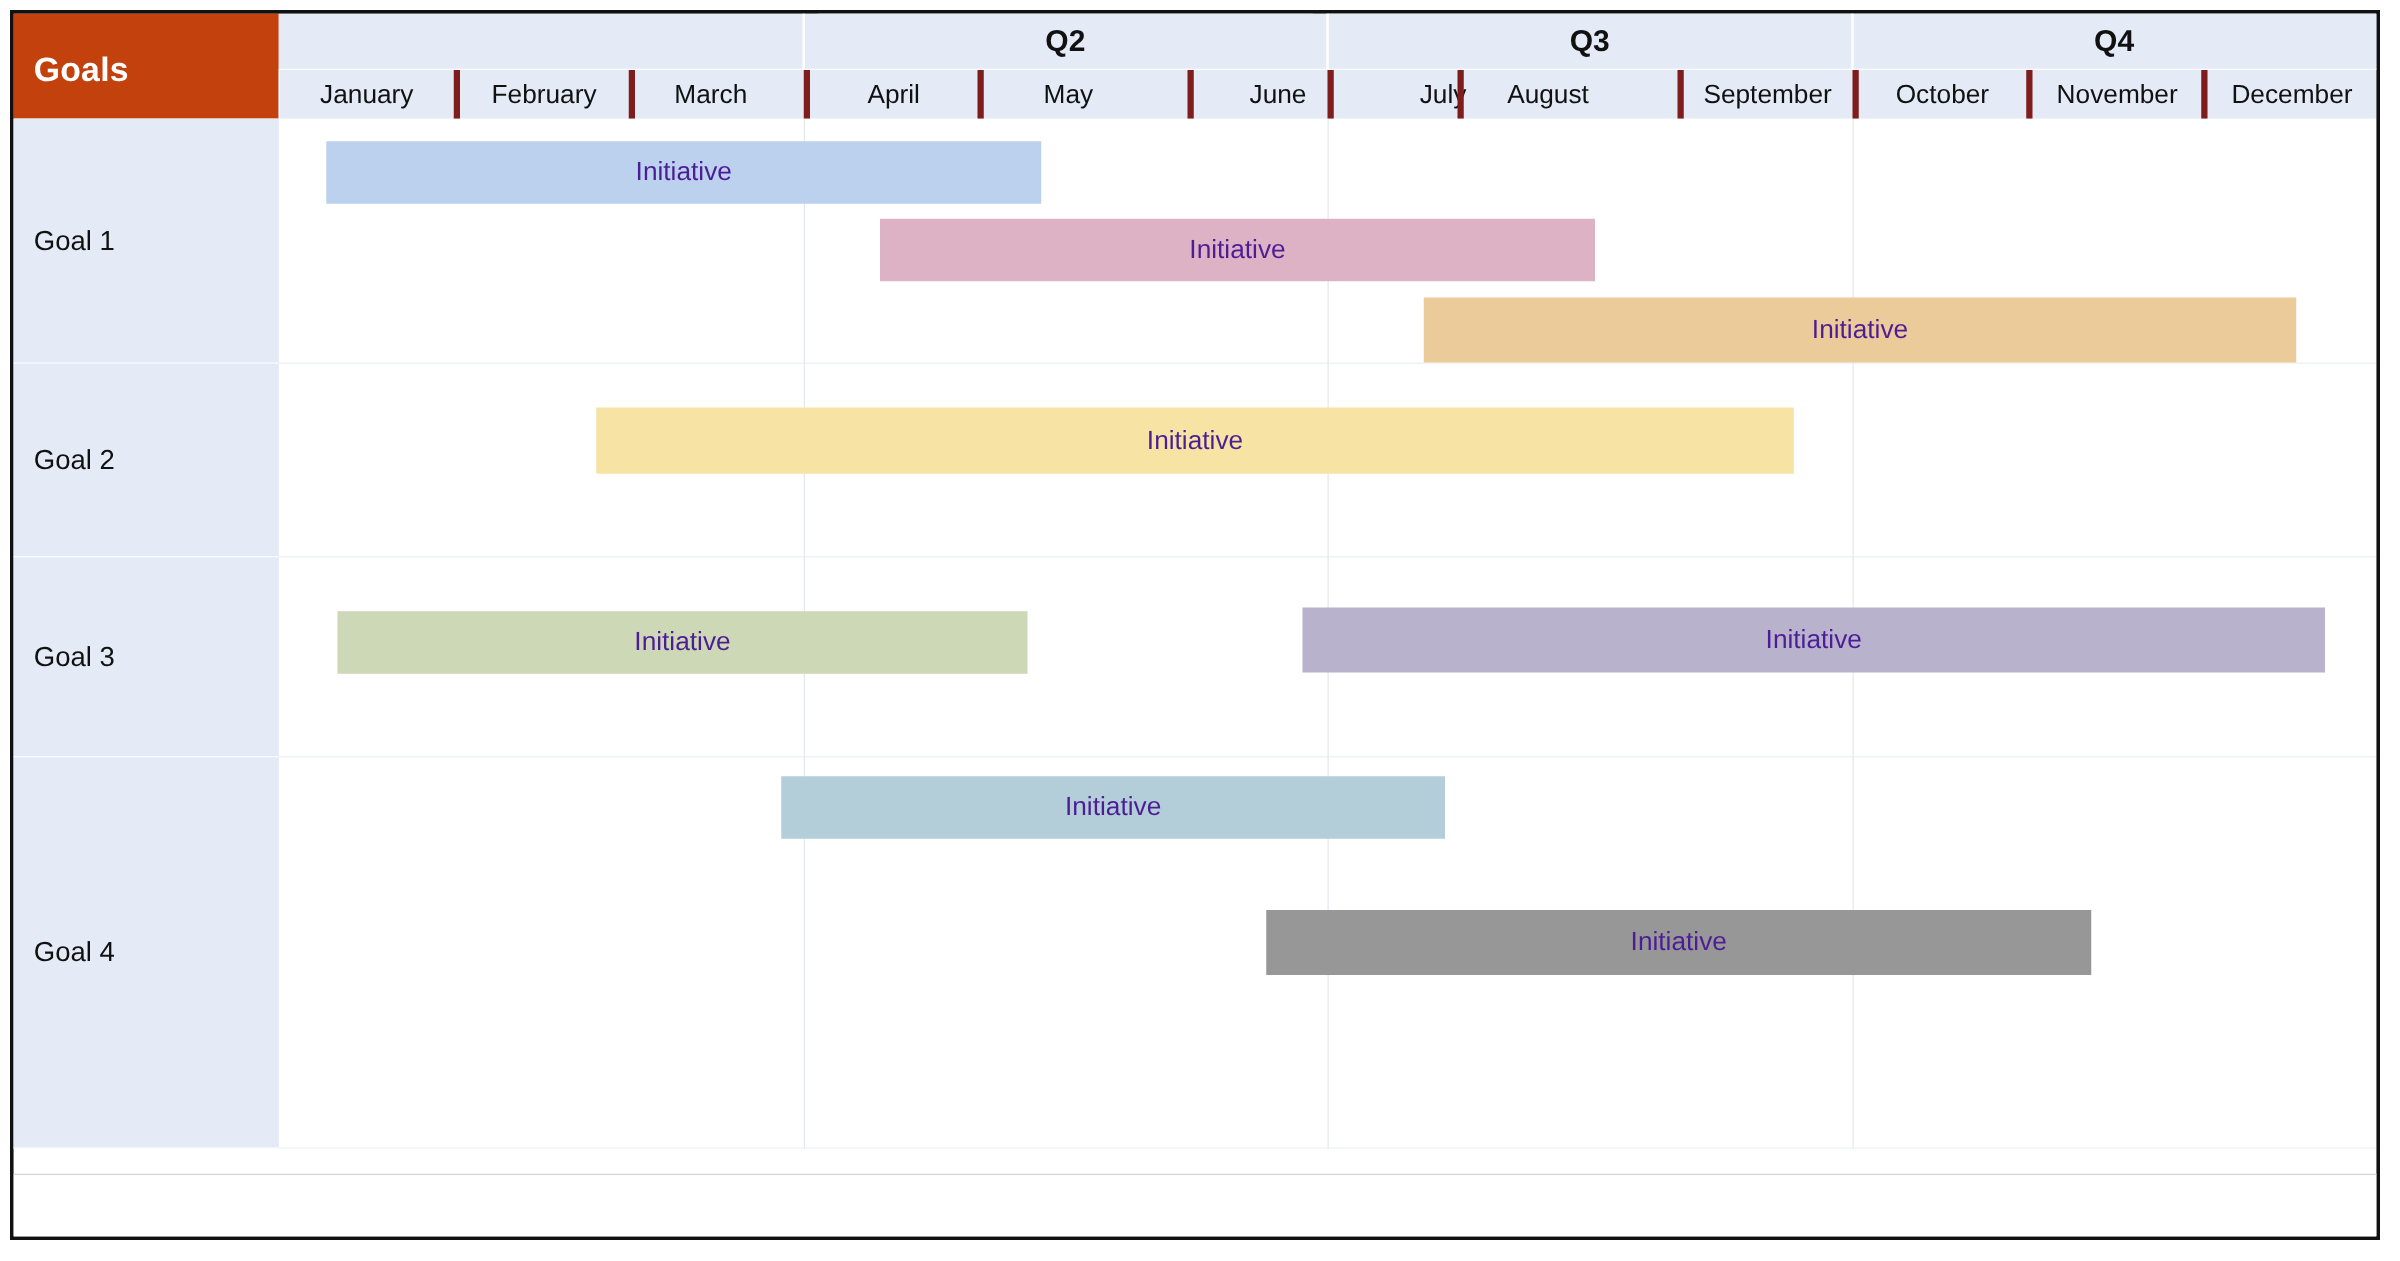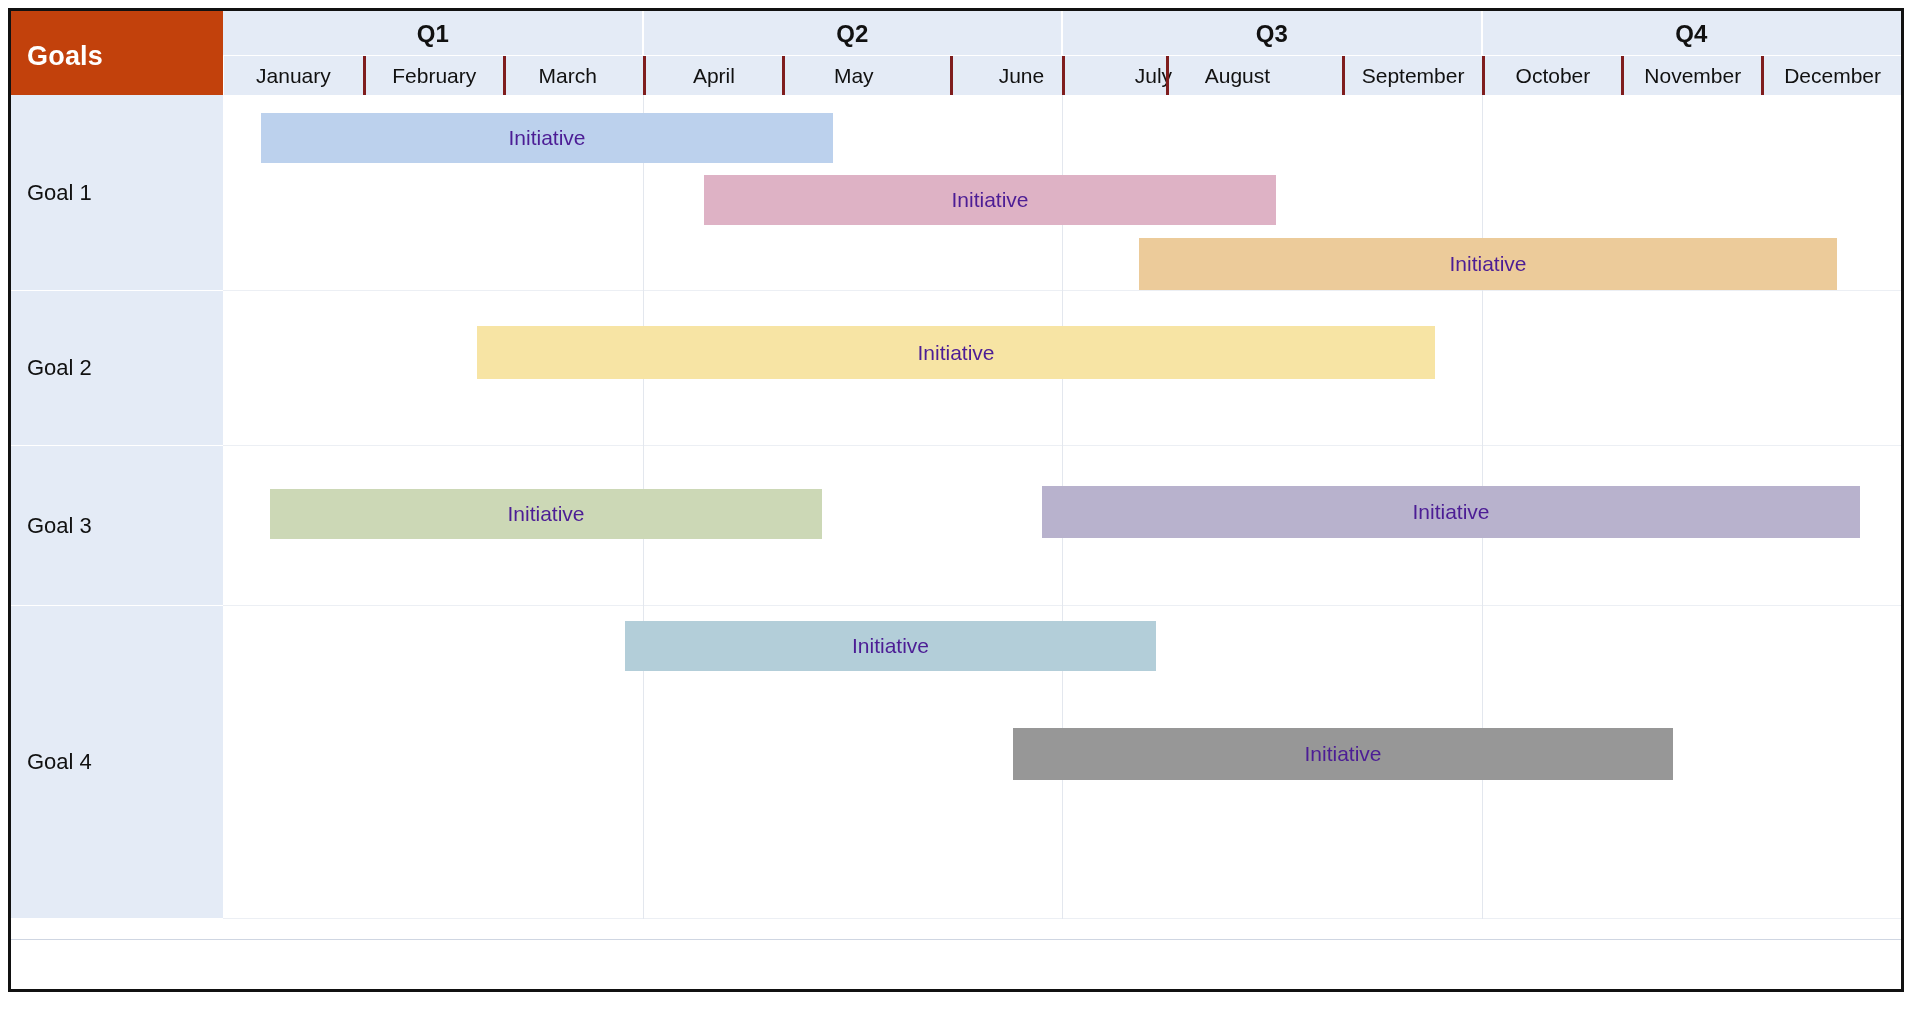--- a/index.html
+++ b/index.html
@@ -49,21 +49,21 @@
   }
   .hdr-months{
     position:absolute;left:212px;top:45px;right:0;height:39px;
     background:#e4ebf6;
   }
   .m-cell{
     position:absolute;top:0;height:39px;
     display:flex;align-items:center;justify-content:center;
     font-size:21px;color:#111111;
     box-sizing:border-box;
-    border-left:3px solid #7f1d1d;
+    border-left:5px solid #7f1d1d;
   }
   .m-cell.first{border-left:1px solid #ffffff;}
   .hdr-rule{
     position:absolute;left:212px;top:44px;right:0;height:1px;background:#ffffff;
   }
   
   .body-area{
     position:absolute;left:0;top:84px;right:0;bottom:0;
     background:#ffffff;
   }
@@ -109,23 +109,20 @@
 <body>
 
 <div id="roadmap">
   <div class="inner">
 
     <div class="hdr-goals">
       <span>Goals</span>
     </div>
 
     <div class="hdr-quarters" id="qrow">
-        <div class="q-cell" style="left: 0px; width: 419.5px;">
-          <span>Q1</span>
-        </div>
         <div class="q-cell" style="left: 419.5px; width: 419.5px; border-radius: 13px;">
           <span>Q2</span>
         </div>
         <div class="q-sep" style="left: 418.5px;"></div>
         <div class="q-cell" style="left: 839px; width: 419.5px;">
           <span>Q3</span>
         </div>
         <div class="q-sep" style="left: 838px;"></div>
         <div class="q-cell" style="left: 1258.5px; width: 419.5px;">
           <span>Q4</span>

